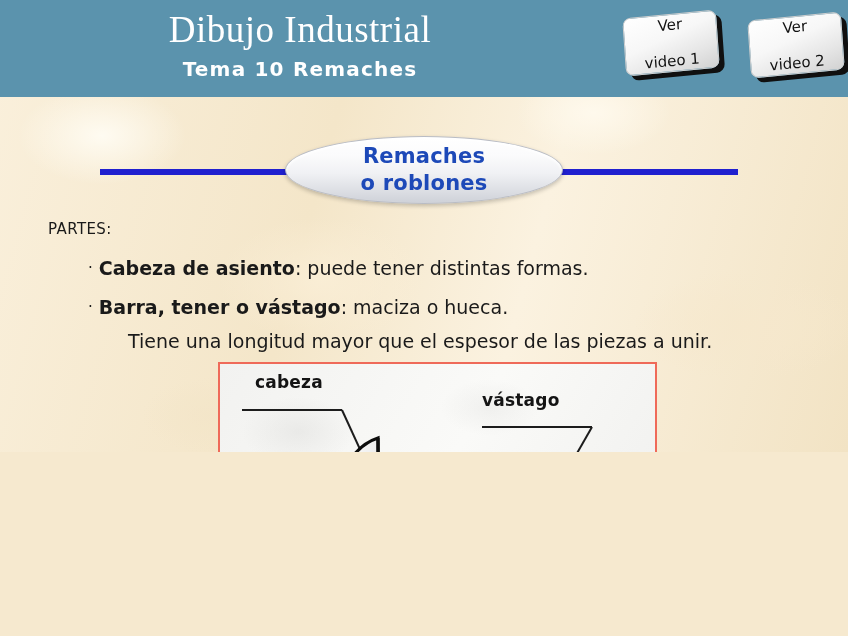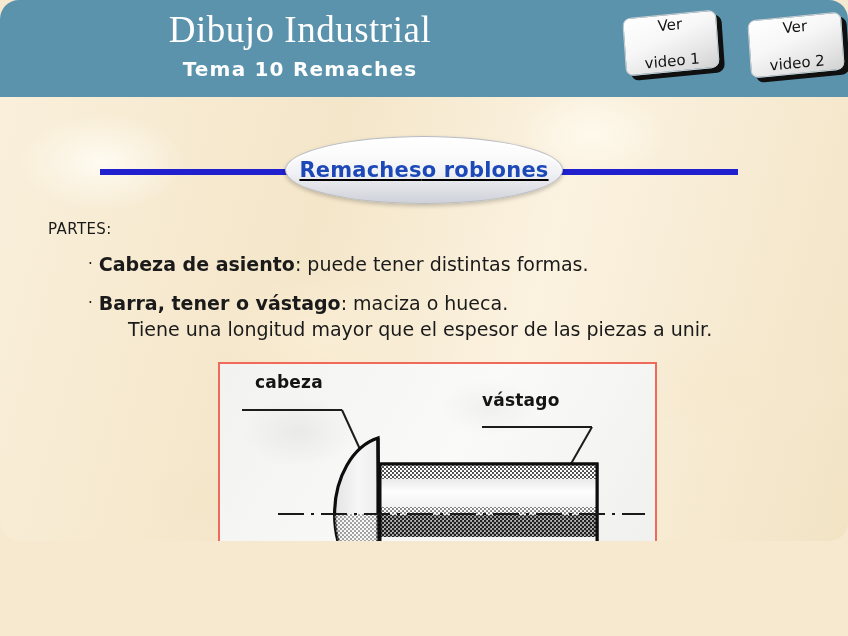--- a/index.html
+++ b/index.html
@@ -4,32 +4,31 @@
 <style>
   html,body{margin:0;padding:0;}
   body{
     width:848px;height:636px;
     font-family:"DejaVu Sans", sans-serif;
     overflow:hidden;
     position:relative;
     background:#f6e9cf;
   }
   #slide{
-    position:absolute;left:0;top:0;width:848px;height:541px;
+    position:absolute;left:0;top:0;width:848px;height:452px;
     background-color:#f8edd6;
     background-image:
       radial-gradient(ellipse 120px 70px at 12% 30%, rgba(255,252,243,.95), rgba(255,252,243,0) 70%),
       radial-gradient(ellipse 150px 90px at 38% 62%, rgba(250,238,214,.9), rgba(250,238,214,0) 70%),
       radial-gradient(ellipse 110px 60px at 70% 25%, rgba(255,250,238,.9), rgba(255,250,238,0) 70%),
       radial-gradient(ellipse 160px 80px at 88% 72%, rgba(246,232,205,.95), rgba(246,232,205,0) 70%),
       radial-gradient(ellipse 90px 50px at 55% 88%, rgba(255,251,240,.8), rgba(255,251,240,0) 70%),
       radial-gradient(ellipse 100px 55px at 25% 92%, rgba(243,229,200,.8), rgba(243,229,200,0) 70%),
       linear-gradient(105deg,#faf0dc 0%,#f4e6c9 38%,#fbf2e0 62%,#f2e3c4 100%);
     overflow:hidden;
-    border-radius:19px;
   }
 
   
   #header{
     position:absolute;left:0;top:0;width:848px;height:97px;
     background:#5b93ad;
   }
   #title-main{
     position:absolute;left:0;top:8px;width:600px;
     text-align:center;
@@ -77,40 +76,40 @@
   #rule-right{
     position:absolute;left:548px;top:169px;width:190px;height:6px;
     background:#2020cf;
   }
   #oval{
     position:absolute;left:285px;top:136px;width:276px;height:66px;
     border-radius:50%;
     background:linear-gradient(180deg,#ffffff 0%,#fbfbfc 28%,#f0f1f4 55%,#dfe1e6 78%,#ced1d8 100%);
     border:1px solid #b9bcc4;
     box-shadow:0 2px 4px rgba(0,0,0,.22), inset 0 2px 3px rgba(255,255,255,.95);
-    display:flex;flex-direction:row;align-items:center;justify-content:center;text-decoration:underline;
+    display:flex;flex-direction:column;align-items:center;justify-content:center;
   }
   #oval .oline{
     font-family:"DejaVu Sans", sans-serif;
     font-weight:bold;
     font-size:21px;
     color:#1d49b8;
     line-height:27px;
     letter-spacing:.2px;
   }
 
   
   #partes{
     position:absolute;left:48px;top:220px;
     font-size:15px;color:#1a1a1a;letter-spacing:.4px;
   }
   .bullet{
     position:absolute;
     font-size:19px;color:#1a1a1a;
-    line-height:26px;
+    line-height:34px;
   }
   #b1{left:88px;top:251px;}
   #b2{left:88px;top:290px;}
   .bullet .dot{font-size:15px;vertical-align:2px;}
   .bullet b{font-weight:bold;}
   .bullet .cont{display:block;margin-left:40px;}
 
   
   #figure{
     position:absolute;left:218px;top:362px;width:435px;height:242px;

